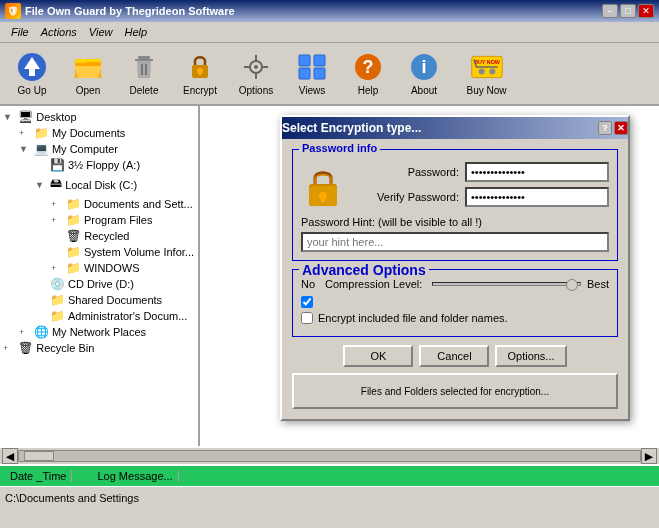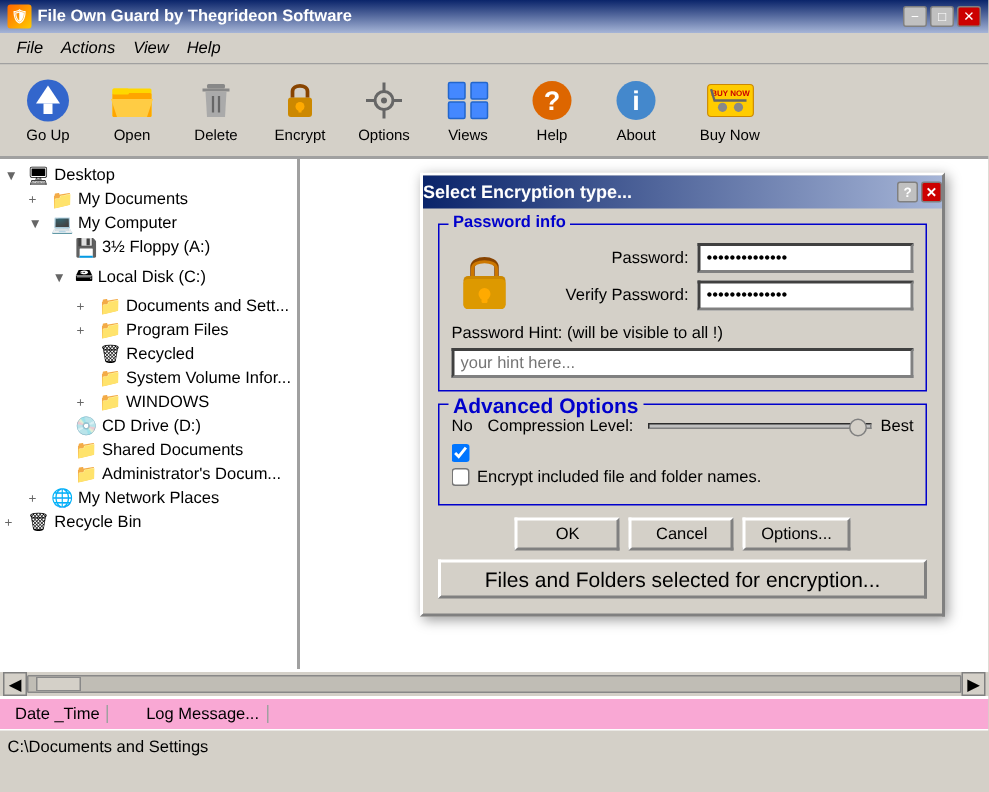--- a/index.html
+++ b/index.html
@@ -141,21 +141,21 @@
       display: flex;
       flex-direction: column;
       align-items: center;
       gap: 3px;
       cursor: pointer;
       padding: 4px;
     }
 
     
     .status-bar {
-      background: #f9a8d4;
+      background: #22c55e;
       border-top: 2px solid #ffffff;
       display: flex;
       padding: 2px 5px;
       font-size: 11px;
       height: 22px;
       align-items: center;
     }
     .status-panel {
       display: flex;
       gap: 20px;
@@ -367,26 +367,26 @@
       border: 2px solid #ffffff;
       border-right-color: #808080;
       border-bottom-color: #808080;
       font-size: 11px;
       cursor: pointer;
       padding: 0 10px;
       font-family: inherit;
     }
     .files-btn {
       width: 100%;
-      height: 26px;
+      height: 36px;
       background: #d4d0c8;
       border: 2px solid #ffffff;
       border-right-color: #808080;
       border-bottom-color: #808080;
-      font-size: 14px;
+      font-size: 10px;
       cursor: pointer;
       padding: 0 10px;
       font-family: inherit;
       text-align: left;
     }
   </style>
 </head>
 <body>
 
 <div class="title-bar">

